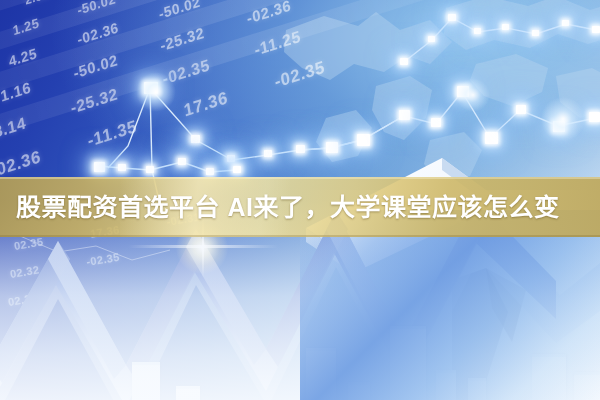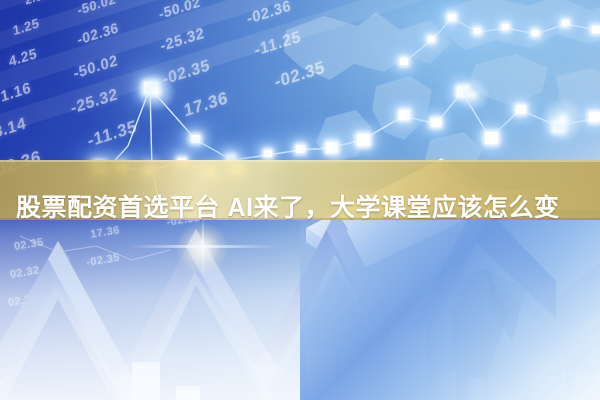--- a/index.html
+++ b/index.html
@@ -140,32 +140,32 @@
   .flare-beam {
     position: absolute;
     pointer-events: none;
     background: linear-gradient(to right, rgba(255,255,255,0) 0%, rgba(255,255,255,.75) 50%, rgba(255,255,255,0) 100%);
     transform-origin: center;
   }
 
   
   .title-band {
     position: absolute;
-    left: 0; top: 160px;
+    left: 0; top: 177px;
     width: 600px; height: 60px;
     background: linear-gradient(100deg,
       rgba(179,158,86,.93) 0%,
       rgba(198,175,96,.90) 14%,
       rgba(226,205,125,.86) 30%,
       rgba(243,226,152,.82) 44%,
       rgba(229,208,131,.86) 58%,
       rgba(206,184,104,.90) 74%,
       rgba(190,168,92,.93) 100%);
     display: flex;
-    align-items: flex-end;
+    align-items: center;
     z-index: 40;
   }
   .title-band::before {
     content: "";
     position: absolute;
     left: 120px; top: 0; width: 170px; height: 100%;
     background: linear-gradient(95deg, rgba(255,245,205,0) 0%, rgba(255,246,208,.55) 45%, rgba(255,243,196,0) 100%);
     pointer-events: none;
   }
   .title-text {

